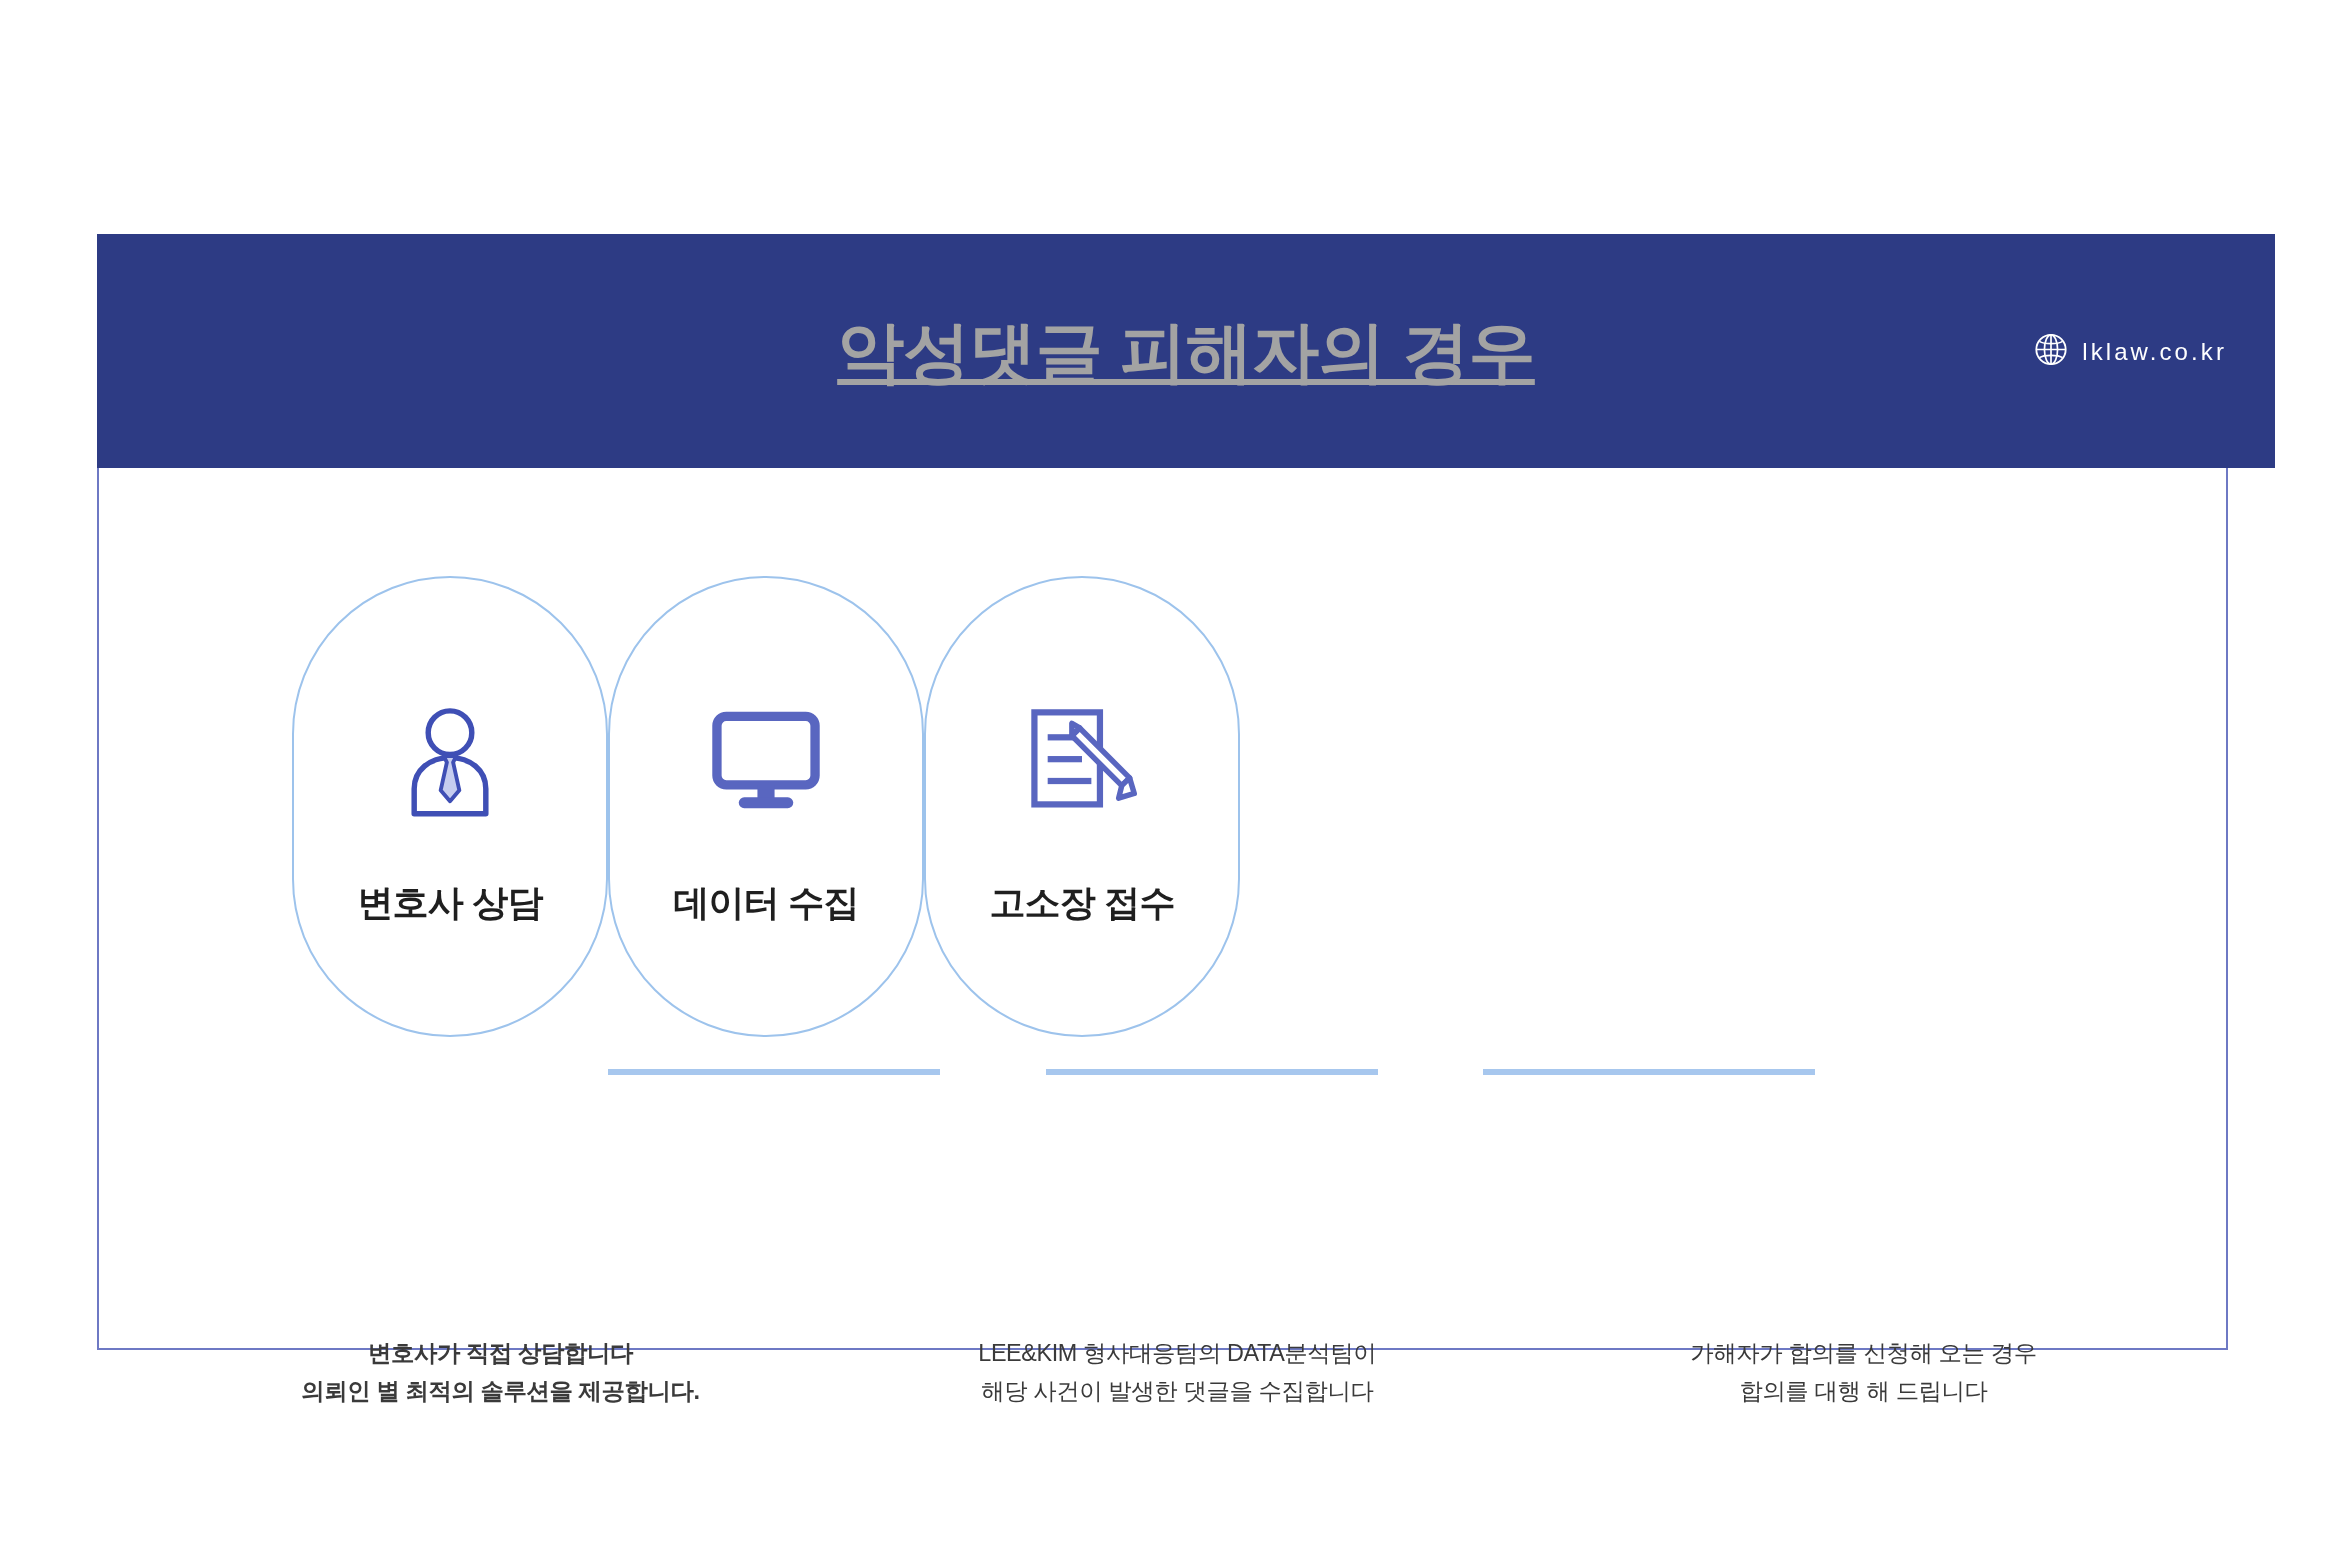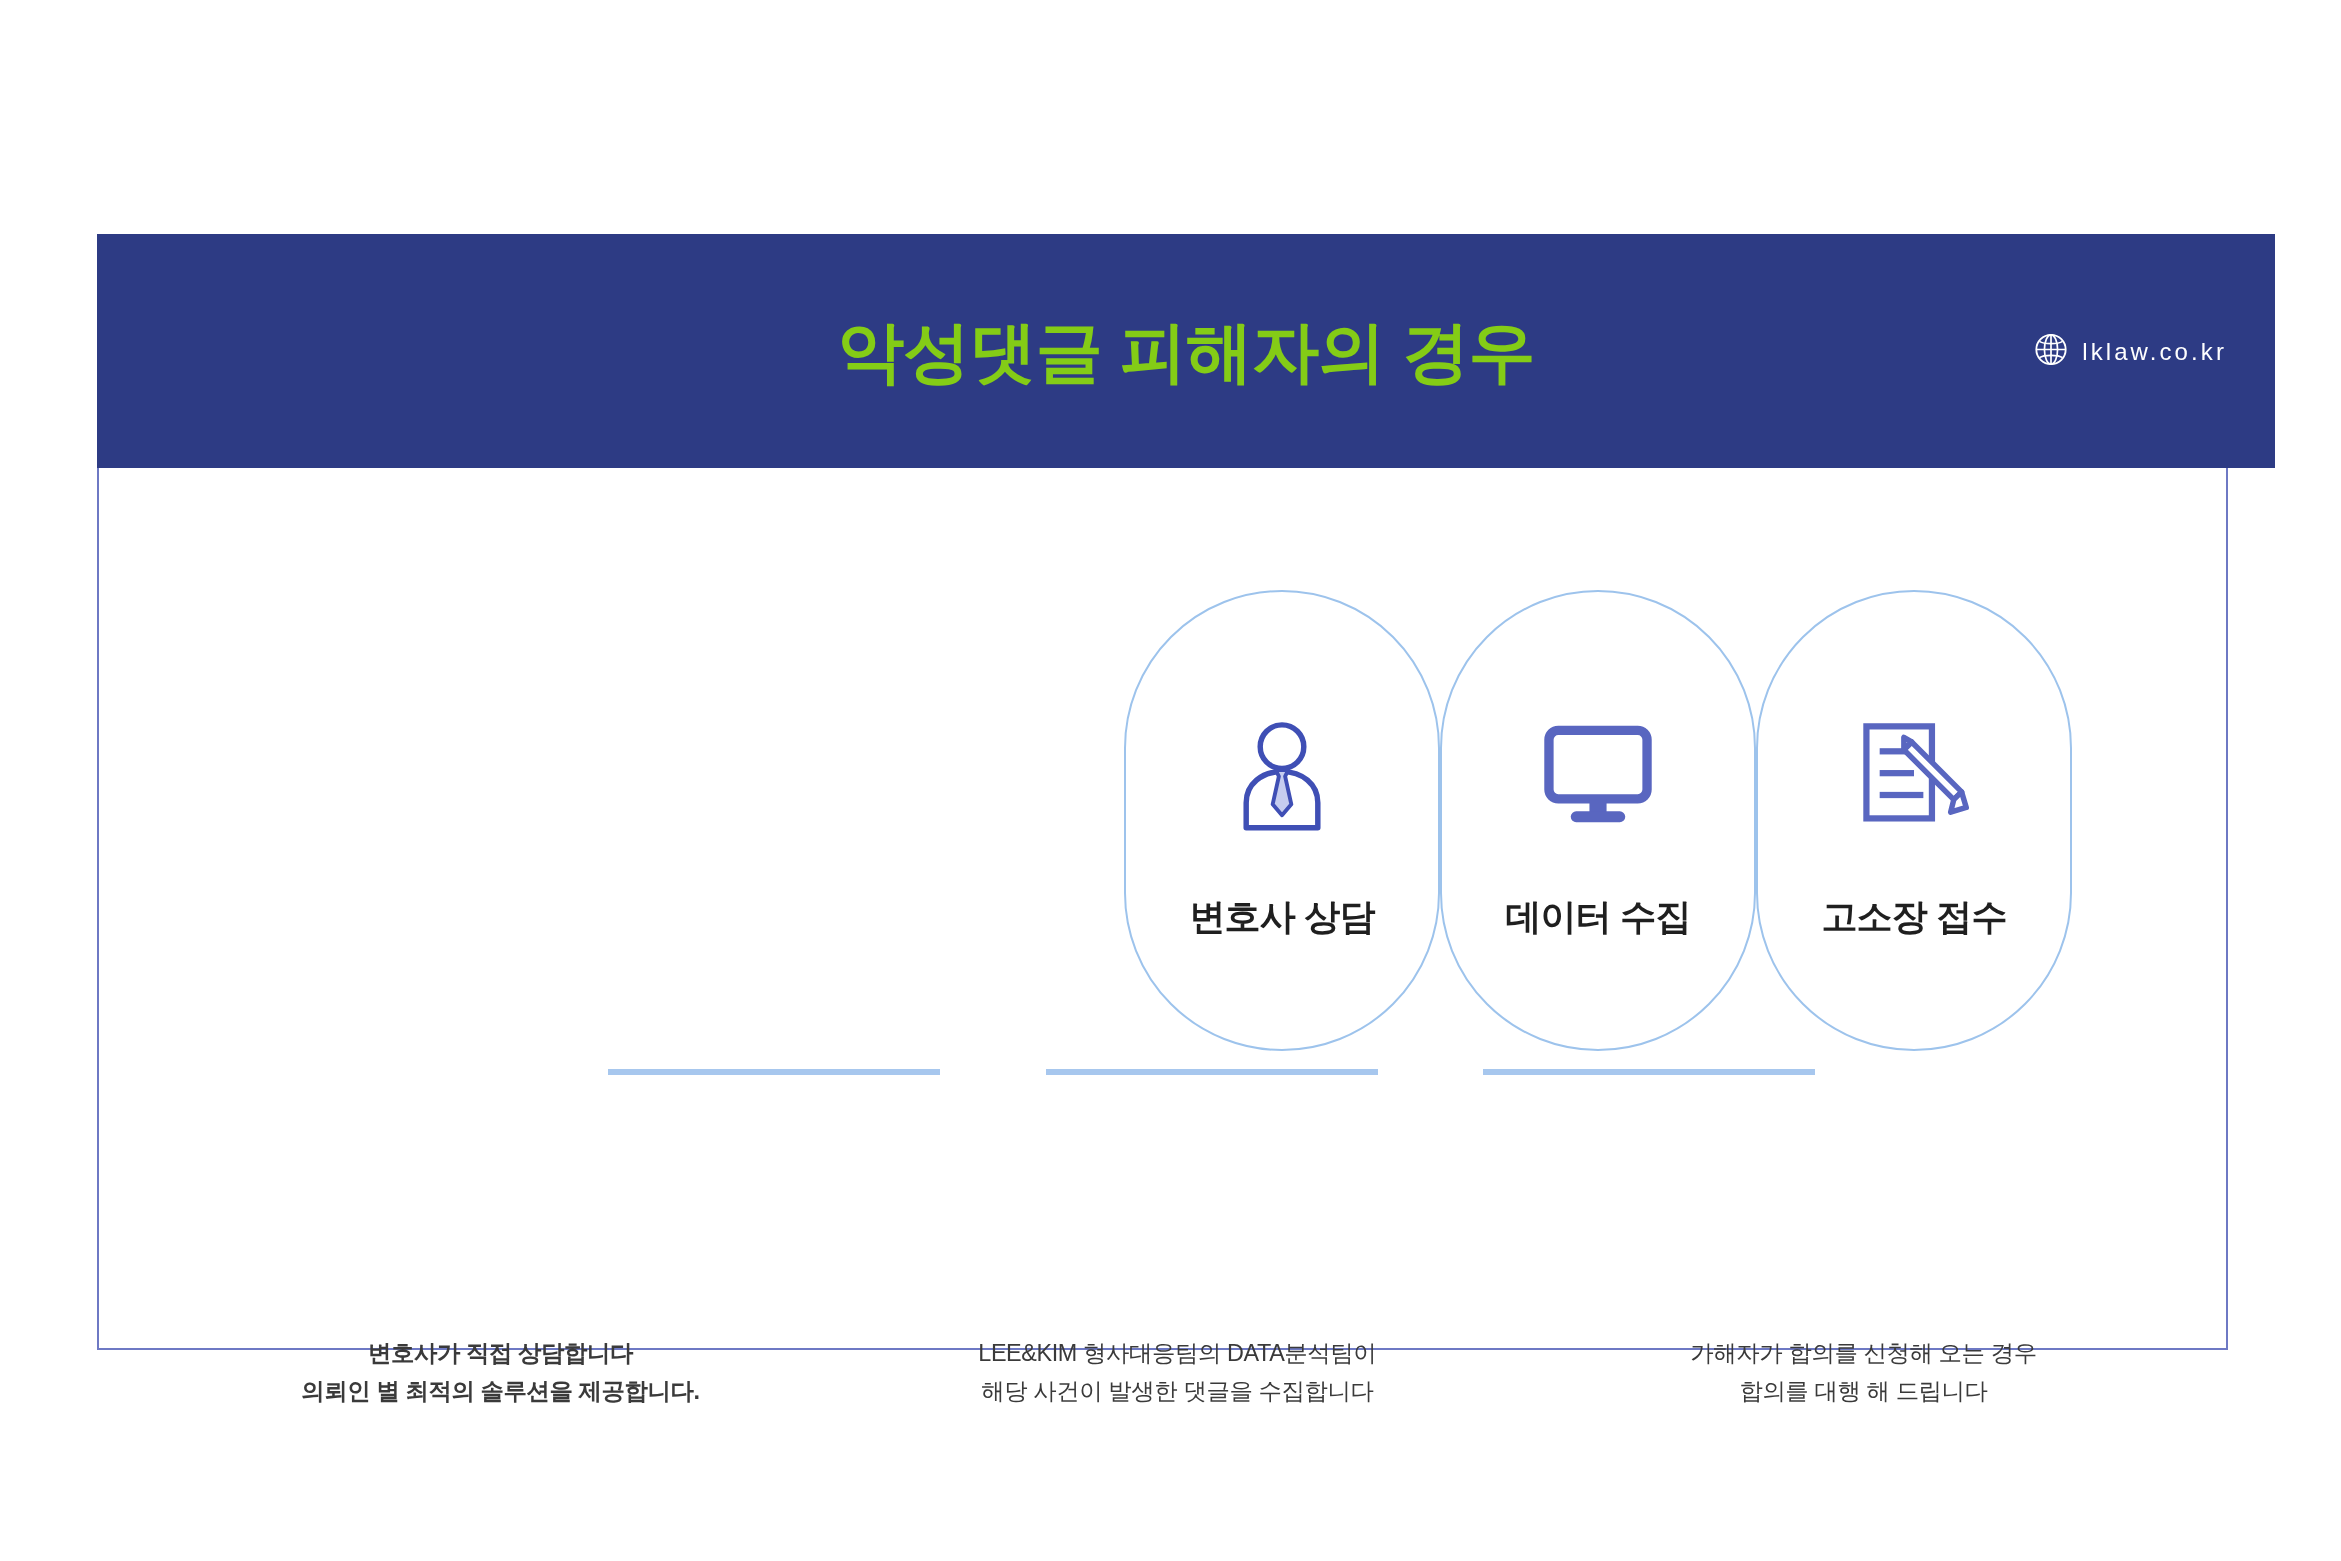--- a/index.html
+++ b/index.html
@@ -34,26 +34,27 @@
     top: 0;
     width: 2178px;
     height: 234px;
     background: #2d3b84;
     display: flex;
     align-items: center;
     justify-content: center;
   }
 
   .header-title {
-    color: #84cc16;
+    color: #a3a3a3;
     font-size: 67px;
     font-weight: 700;
     letter-spacing: -0.8px;
     line-height: 1;
     white-space: nowrap;
+    text-decoration: underline;
   }
 
   .brand {
     position: absolute;
     right: 48px;
     top: 50%;
     transform: translateY(-50%);
     display: flex;
     align-items: center;
     gap: 14px;
@@ -86,26 +87,26 @@
     top: 234px;
     width: 2131px;
     height: 3.1px;
     background: #8f98d6;
   }
 
   
   .steps {
     position: absolute;
     left: 195px;
-    top: 356px;
+    top: 342px;
     width: 1780px;
     height: 500px;
     display: flex;
     align-items: flex-start;
-    justify-content: flex-end;
+    justify-content: flex-start;
   }
 
   .step {
     position: relative;
     width: 316px;
     height: 461px;
     border: 2.3px solid #9dc3ec;
     border-radius: 160px;
     display: flex;
     flex-direction: column;

